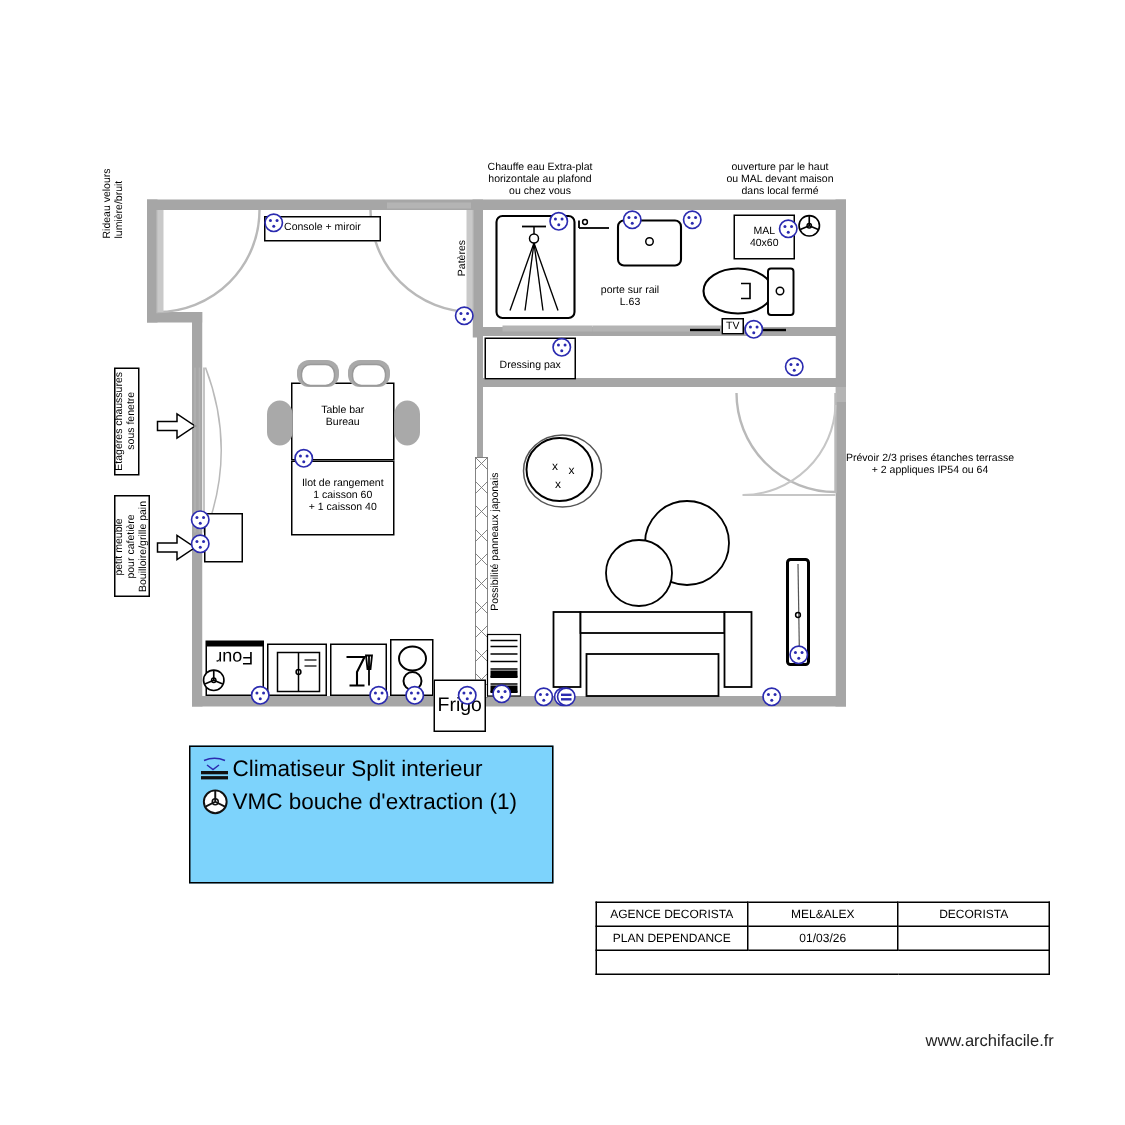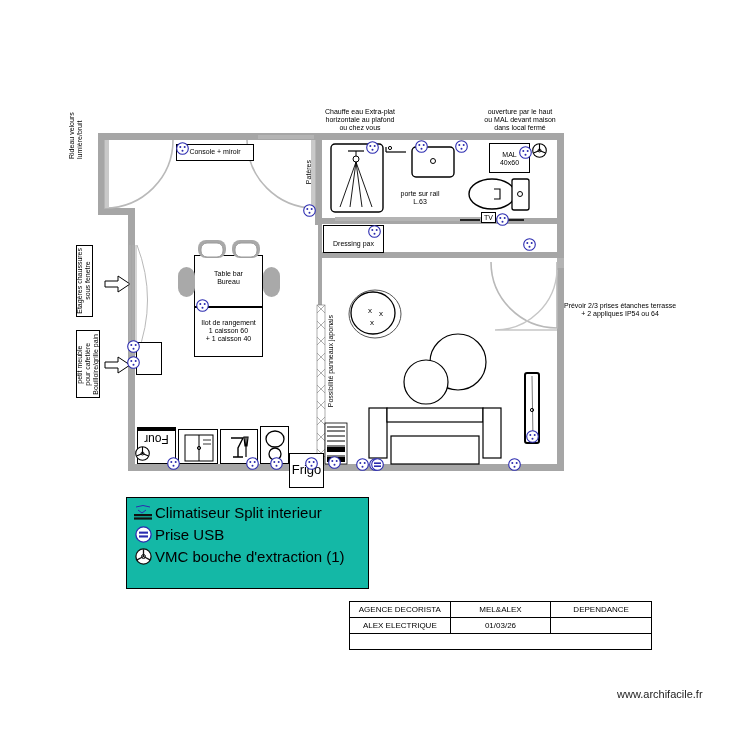--- a/index.html
+++ b/index.html
@@ -13,28 +13,28 @@
   .boxlabel{border:1px solid #000;background:#fff;box-sizing:border-box;
             display:flex;align-items:center;justify-content:center;text-align:center;}
   .vert{writing-mode:vertical-rl;transform:rotate(180deg);}
   .wall{background:#a6a6a6;}
   .room{background:#ffffff;}
   .thin{border:1px solid #000;background:#fff;box-sizing:border-box;}
   .grey-line{background:#b4b4b4;}
   svg{display:block;overflow:visible;}
   
   #legend{position:absolute;left:126px;top:497px;width:243px;height:92px;
-          border:1px solid #000;background:#14b8a6;box-sizing:border-box;padding:3px 4px;}
+          border:1px solid #000;background:#7dd3fc;box-sizing:border-box;padding:3px 4px;}
   .leg-row{display:flex;align-items:center;height:22px;}
   .leg-ico{width:24px;height:20px;flex:0 0 24px;display:flex;align-items:center;justify-content:center;}
   .leg-txt{font-size:15px;color:#000;white-space:nowrap;}
   
   #titleblock{position:absolute;left:349px;top:601px;width:303px;height:46px;}
   #titleblock table{border-collapse:collapse;width:100%;height:100%;
-        font-size:8px;table-layout:fixed;}
+        font-size:8px;table-layout:fixed;margin-left:48px;}
   #titleblock td{border:1px solid #000;text-align:center;vertical-align:middle;
         height:15px;padding:0;}
   #footer{position:absolute;left:617px;top:688px;font-size:11px;color:#222;}
 </style>
 </head>
 <body>
 
 <div id="stage">
 
   <div class="abs txt txt-c" style="left:310px;top:108px;width:100px;">Chauffe eau Extra-plat
@@ -429,49 +429,39 @@
           <path d="M5,6 L9,9 L13,6" fill="none" stroke="#2b2bb0" stroke-width="1"></path>
           <rect x="1" y="10" width="18" height="2.2" fill="#111"></rect>
           <rect x="1" y="13.4" width="18" height="2.2" fill="#111"></rect>
         </svg>
       </span>
       <span class="leg-txt">Climatiseur Split interieur</span>
     </div>
     <div class="leg-row">
       <span class="leg-ico">
         <svg width="17" height="17">
-          <circle cx="8.5" cy="8.5" r="7.6" fill="#fff" stroke="#2b2bb0" stroke-width="1.3"></circle>
-          <rect x="4" y="5.6" width="9" height="2.1" fill="#2b2bb0"></rect>
-          <rect x="4" y="9.4" width="9" height="2.1" fill="#2b2bb0"></rect>
-        </svg>
-      </span>
-      <span class="leg-txt">Prise USB</span>
-    </div>
-    <div class="leg-row">
-      <span class="leg-ico">
-        <svg width="17" height="17">
           <circle cx="8.5" cy="8.5" r="7.6" fill="#fff" stroke="#111" stroke-width="1.3"></circle>
           <path d="M8.5,8.5 L8.5,1.2 M8.5,8.5 L15,11.8 M8.5,8.5 L2,11.8" stroke="#111" stroke-width="1.3" fill="none"></path>
           <circle cx="8.5" cy="8.5" r="2" fill="none" stroke="#111" stroke-width="1"></circle>
         </svg>
       </span>
       <span class="leg-txt">VMC bouche d'extraction (1)</span>
     </div>
   </div>
 
   <div id="titleblock">
     <table>
       <tbody>
           <tr>
         <td>AGENCE DECORISTA</td>
         <td>MEL&amp;ALEX</td>
-        <td>DEPENDANCE</td>
+        <td>DECORISTA</td>
       </tr>
       <tr>
-        <td>ALEX ELECTRIQUE</td>
+        <td>PLAN DEPENDANCE</td>
         <td>01/03/26</td>
         <td></td>
       </tr>
       <tr>
         <td colspan="3"></td>
       </tr>
     </tbody>
       </table>
   </div>
 

